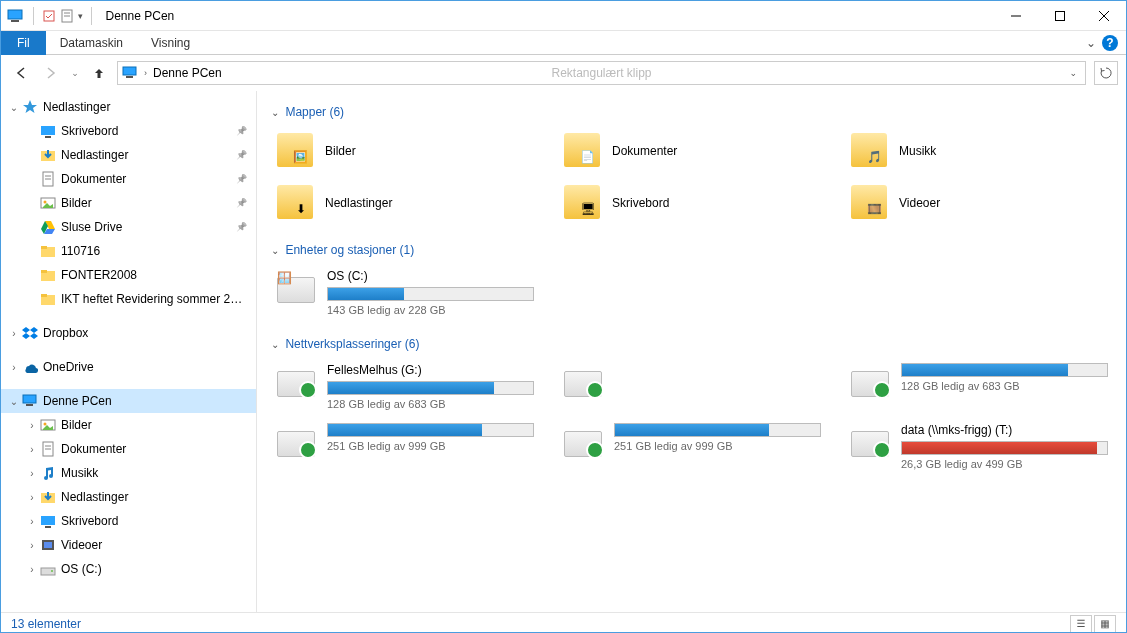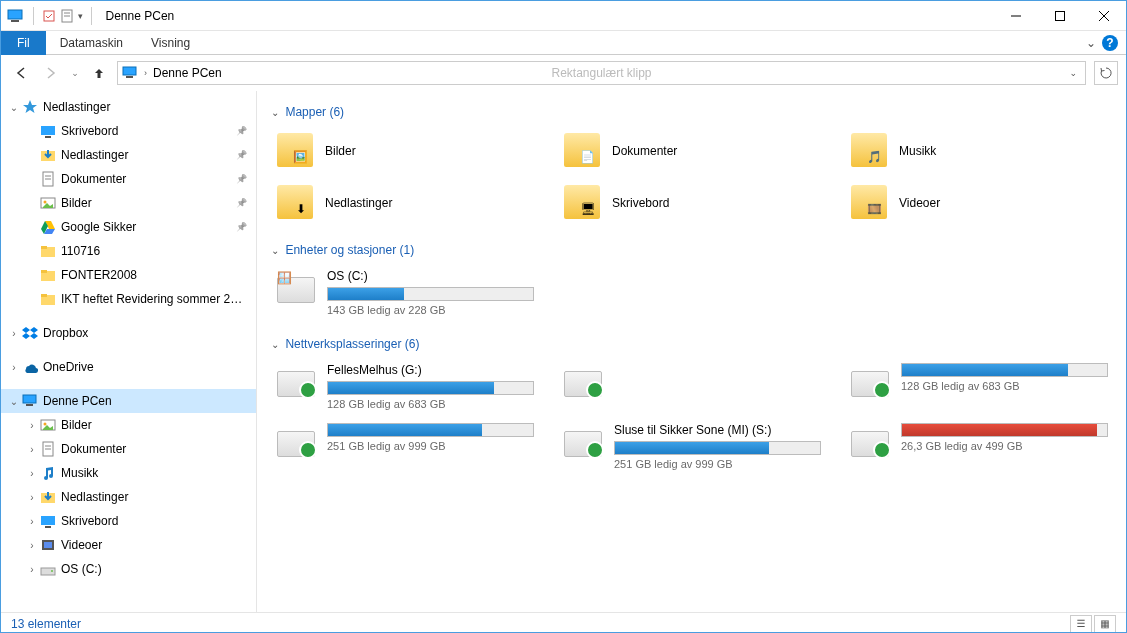--- a/index.html
+++ b/index.html
@@ -238,21 +238,21 @@
       <div class="nav-item">
         <span class="indent" style="width: 24px;"></span>
         <span class="expander"></span>
         <span class="icon">
           <svg width="16" height="16">
             <path d="M5 2 L11 2 L15 10 L9 10 Z" fill="#ffc107"></path>
             <path d="M5 2 L1 10 L4 15 L8 7 Z" fill="#0f9d58"></path>
             <path d="M15 10 L12 15 L4 15 L7 10 Z" fill="#4285f4"></path>
           </svg>
         </span>
-        <span class="label">Google Sikker</span>
+        <span class="label">Sluse Drive</span>
         <span class="pin" style="font-size: 9px; filter: grayscale(1) opacity(0.6);">📌</span>
       </div>
       <div class="nav-item">
         <span class="indent" style="width: 24px;"></span>
         <span class="expander"></span>
         <span class="icon">
           <svg width="16" height="16">
             <rect x="1" y="4" width="14" height="10" fill="#ffd86b"></rect>
             <rect x="1" y="3" width="6" height="3" fill="#f5c23d"></rect>
           </svg>
@@ -504,32 +504,32 @@
               <div class="drive-fill" style="width:75%"></div>
             </div>
     <div class="drive-sub">251 GB ledig av 999 GB</div>
   </div>
         </div>
         <div class="drive-item">
           <div class="drive-icon net">
             <div class="box"></div>
           </div>
   <div class="drive-info">
-    <div class="drive-name">Sluse til Sikker Sone (MI) (S:)</div>
     <div class="drive-bar">
               <div class="drive-fill" style="width:75%"></div>
             </div>
     <div class="drive-sub">251 GB ledig av 999 GB</div>
   </div>
         </div>
         <div class="drive-item">
           <div class="drive-icon net">
             <div class="box"></div>
           </div>
   <div class="drive-info">
+    <div class="drive-name">data (\\mks-frigg) (T:)</div>
     <div class="drive-bar">
               <div class="drive-fill warn" style="width:95%"></div>
             </div>
     <div class="drive-sub">26,3 GB ledig av 499 GB</div>
   </div>
         </div>
       </div>
 
   </div>
 </div>

